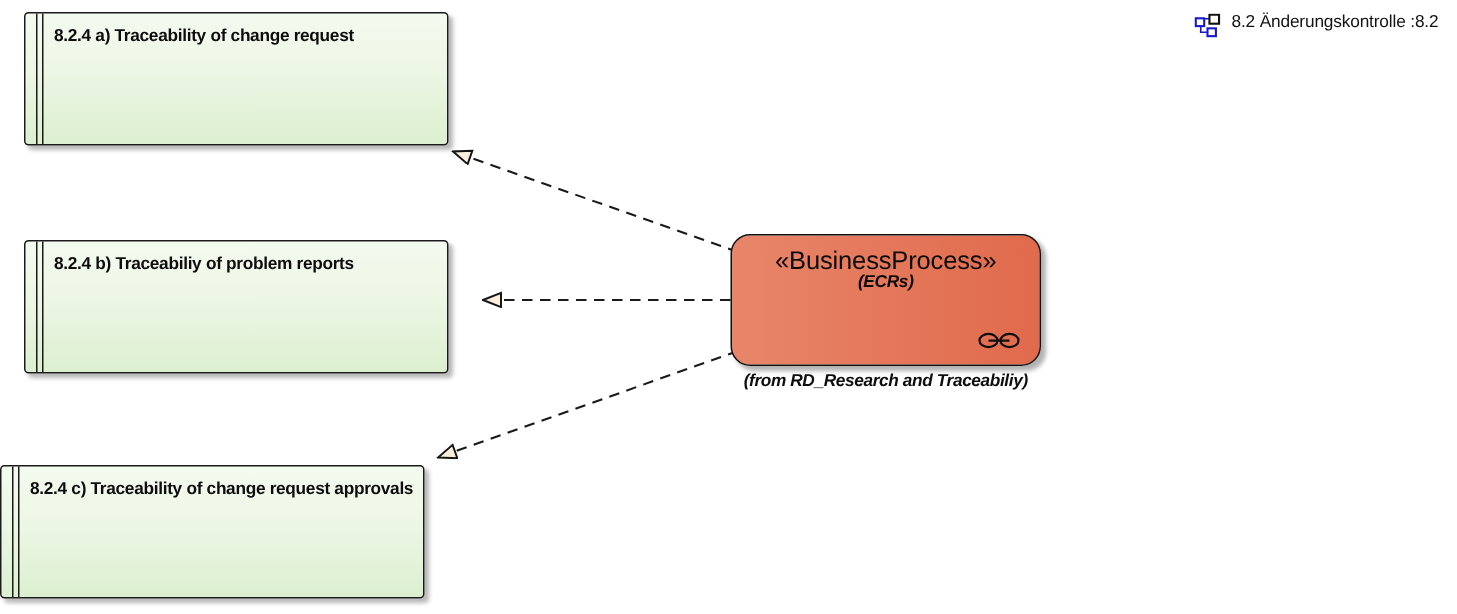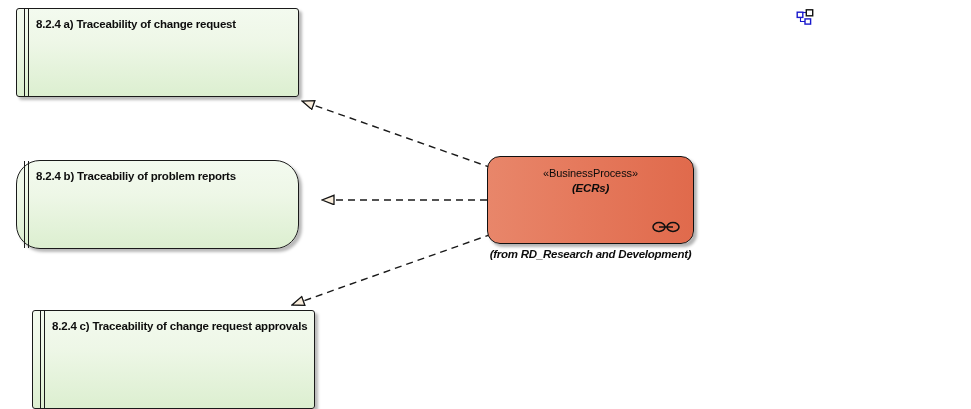--- a/index.html
+++ b/index.html
@@ -82,21 +82,21 @@
     position: absolute;
     left: 8px;
     right: 8px;
     top: 9px;
     text-align: center;
     color: #0b0b0b;
     line-height: 15px;
   }
   .stereotype {
     display: block;
-    font-size: 11px;
+    font-size: 17px;
     font-weight: normal;
     letter-spacing: -0.1px;
   }
   .proc-name {
     display: block;
     font-size: 11.5px;
     font-weight: bold;
     letter-spacing: -0.25px;
     margin-top: 1px;
   }
@@ -176,55 +176,56 @@
       <line x1="492" y1="234" x2="292" y2="305" stroke="#1a1a1a" stroke-width="1.4" stroke-dasharray="7,5" marker-end="url(#hollowTri)"></line>
     </g>
   </svg>
 
   <div class="req-node" id="req-a" style="left:16px; top:8px; width:283px; height:89px;">
     <span class="gutter-a"></span>
     <span class="gutter-b"></span>
     <div class="req-label">8.2.4 a) Traceability of change request</div>
   </div>
 
-  <div class="req-node" id="req-b" style="left:16px; top:160px; width:283px; height:89px;border-radius:24px;">
+  <div class="req-node" id="req-b" style="left:16px; top:160px; width:283px; height:89px;">
     <span class="gutter-a"></span>
     <span class="gutter-b"></span>
     <div class="req-label">8.2.4 b) Traceabiliy of problem reports</div>
   </div>
 
-  <div class="req-node" id="req-c" style="left:32px; top:310px; width:283px; height:99px;">
+  <div class="req-node" id="req-c" style="left:0; top:310px; width:283px; height:89px;">
     <span class="gutter-a"></span>
     <span class="gutter-b"></span>
     <div class="req-label">8.2.4 c) Traceability of change request approvals</div>
   </div>
 
   <div id="process-node">
     <div id="process-text">
       <span class="stereotype">«BusinessProcess»</span>
       <span class="proc-name-2">(ECRs)</span>
     </div>
     <svg id="process-marker" viewBox="0 0 28 12">
       <line x1="7" y1="6" x2="21" y2="6" stroke="#101010" stroke-width="1.5"></line>
       <ellipse cx="7" cy="6" rx="6" ry="4.4" fill="none" stroke="#101010" stroke-width="1.5"></ellipse>
       <ellipse cx="21" cy="6" rx="6" ry="4.4" fill="none" stroke="#101010" stroke-width="1.5"></ellipse>
     </svg>
   </div>
 
-  <div id="process-from">(from RD_Research and Development)</div>
+  <div id="process-from">(from RD_Research and Traceabiliy)</div>
 
   <div id="diagram-ref">
     <svg id="diagram-ref-icon" viewBox="0 0 18 17">
 
       <path d="M4.5,6 L4.5,12.5 L9,12.5" fill="none" stroke="#1919cc" stroke-width="1.1"></path>
       <path d="M7,3.5 L11,3.5" fill="none" stroke="#1919cc" stroke-width="1.1"></path>
 
       <rect x="1.2" y="3.2" width="5.6" height="5.2" fill="#ffffff" stroke="#1919cc" stroke-width="1.4"></rect>
 
       <rect x="10.3" y="0.8" width="6.4" height="6.0" fill="#ffffff" stroke="#111111" stroke-width="1.4"></rect>
 
       <rect x="9.0" y="9.9" width="5.6" height="5.2" fill="#ffffff" stroke="#1919cc" stroke-width="1.4"></rect>
     </svg>
     <div id="diagram-ref-text">
+      <span>8.2 Änderungskontrolle :8.2</span>
     </div>
   </div>
 
 </div>
 
 </body></html>

